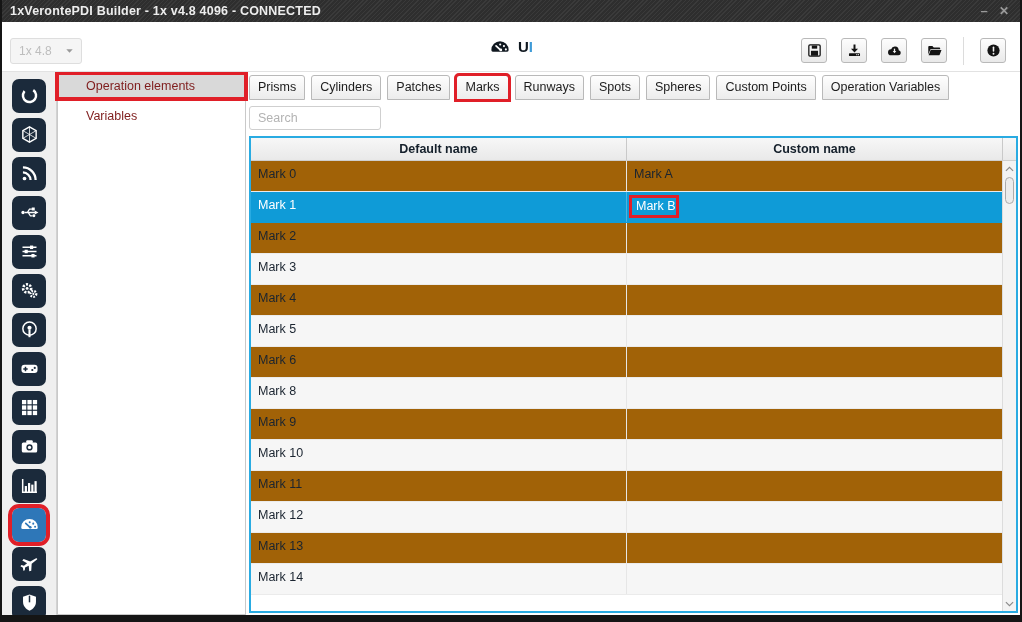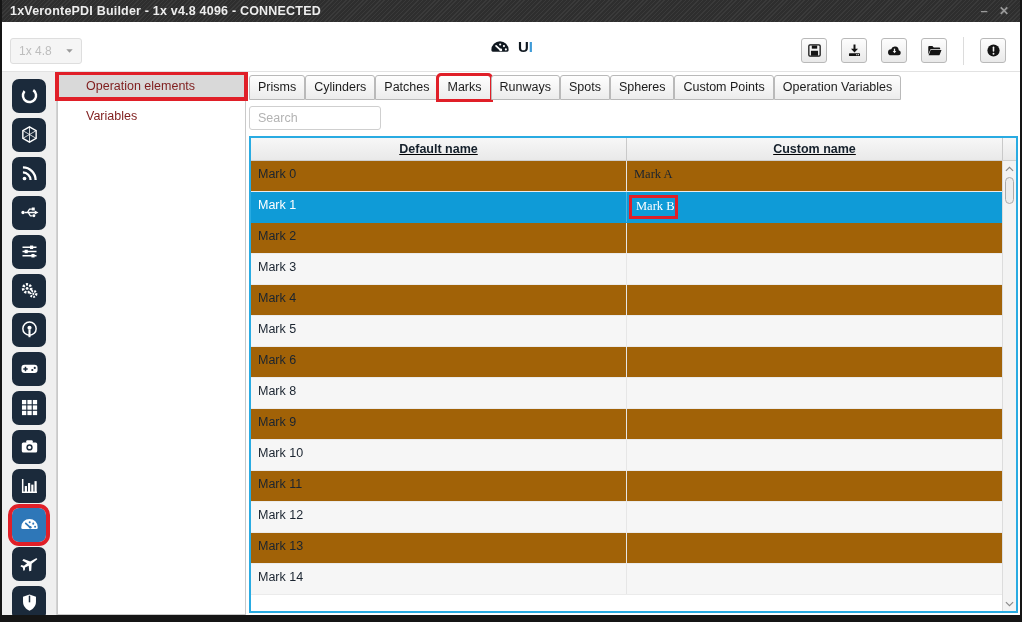--- a/index.html
+++ b/index.html
@@ -52,44 +52,44 @@
   .left-panel { width:189px; flex:0 0 189px; background:#fff; border:1px solid #c9c9c9;
                 border-top:none; padding-top:2px; }
   .panel-item { height:24px; display:flex; align-items:center; padding-left:28px;
                 font-size:12.5px; color:#7f1d1d; cursor:pointer; background:#fff; }
   .panel-item.selected { background:#d9d9d9; }
   .panel-item.red-frame { outline:4px solid var(--red); outline-offset:-1px; }
   .panel-item + .panel-item { margin-top:6px; }
 
   .main { flex:1; display:flex; flex-direction:column; padding:3px 2px 2px 3px; overflow:hidden; }
 
-  .tab-bar { display:flex; gap:0; align-items:flex-end; }
+  .tab-bar { display:flex; gap:6px; align-items:flex-end; }
   .tab { background:linear-gradient(#fefefe,#ececec); border:1px solid #b9b9b9; border-radius:3px 3px 0 0;
          font-size:12.5px; color:#1c1c1c; padding:4px 8px 5px 8px; cursor:pointer; white-space:nowrap;
          font-family:"Liberation Sans", sans-serif; }
   .tab.red-frame { outline:3px solid var(--red); outline-offset:-1px; }
 
   .search-input { margin-top:6px; width:132px; height:24px; border:1px solid #cfcfcf; border-radius:3px;
                   font-size:12.5px; padding:0 8px; color:#b91c1c; outline:none;
                   font-family:"Liberation Sans", sans-serif; }
   .search-input::placeholder { color:#b3b3b3; }
 
   .table { margin-top:6px; flex:1; border:2px solid var(--accent); display:flex; flex-direction:column;
            overflow:hidden; background:#fff; }
   .thead { flex:0 0 23px; display:flex; background:linear-gradient(#f7f7f7,#e9e9e9);
-           border-bottom:1px solid #cfcfcf;text-decoration:underline; }
+           border-bottom:1px solid #cfcfcf; }
   .th { flex:1; text-align:center; font-size:12.5px; font-weight:bold; color:#15202b; line-height:22px; }
   .th + .th { border-left:1px solid #c9c9c9; }
   .th-spacer { width:14px; flex:0 0 14px; border-left:1px solid #c9c9c9; }
   .tbody-wrap { flex:1; display:flex; overflow:hidden; }
   .rows { flex:1; overflow:hidden; }
   .row { display:flex; height:31px; border-bottom:1px solid #ebebeb; background:#a16207; cursor:pointer; }
   .row:nth-child(even) { background:#f6f6f6; }
   .cell { flex:1; font-size:12.5px; color:#1a2430; padding:6px 0 0 7px; overflow:hidden; white-space:nowrap; }
-  .cell.c2 { border-left:1px solid #e6e6e6;font-family:Liberation Serif, serif; }
+  .cell.c2 { border-left:1px solid #e6e6e6; }
   .row.selected { background:var(--sel); border-bottom-color:var(--sel); }
   .row.selected .cell { color:#fff; }
   .row.selected .cell.c2 { border-left-color:rgba(255,255,255,.25); }
   .boxed { display:inline-block; outline:3px solid var(--red); padding:1px 0 2px 4px; margin-left:-2px; }
 
   .vscroll { width:14px; flex:0 0 14px; background:#f3f3f3; border-left:1px solid #dcdcdc;
              position:relative; }
   .scroll-btn { position:absolute; left:0; width:100%; height:13px; display:flex; align-items:center;
                 justify-content:center; color:#8a8a8a; cursor:pointer; }
   .scroll-btn.up { top:1px; } .scroll-btn.down { bottom:1px; }

